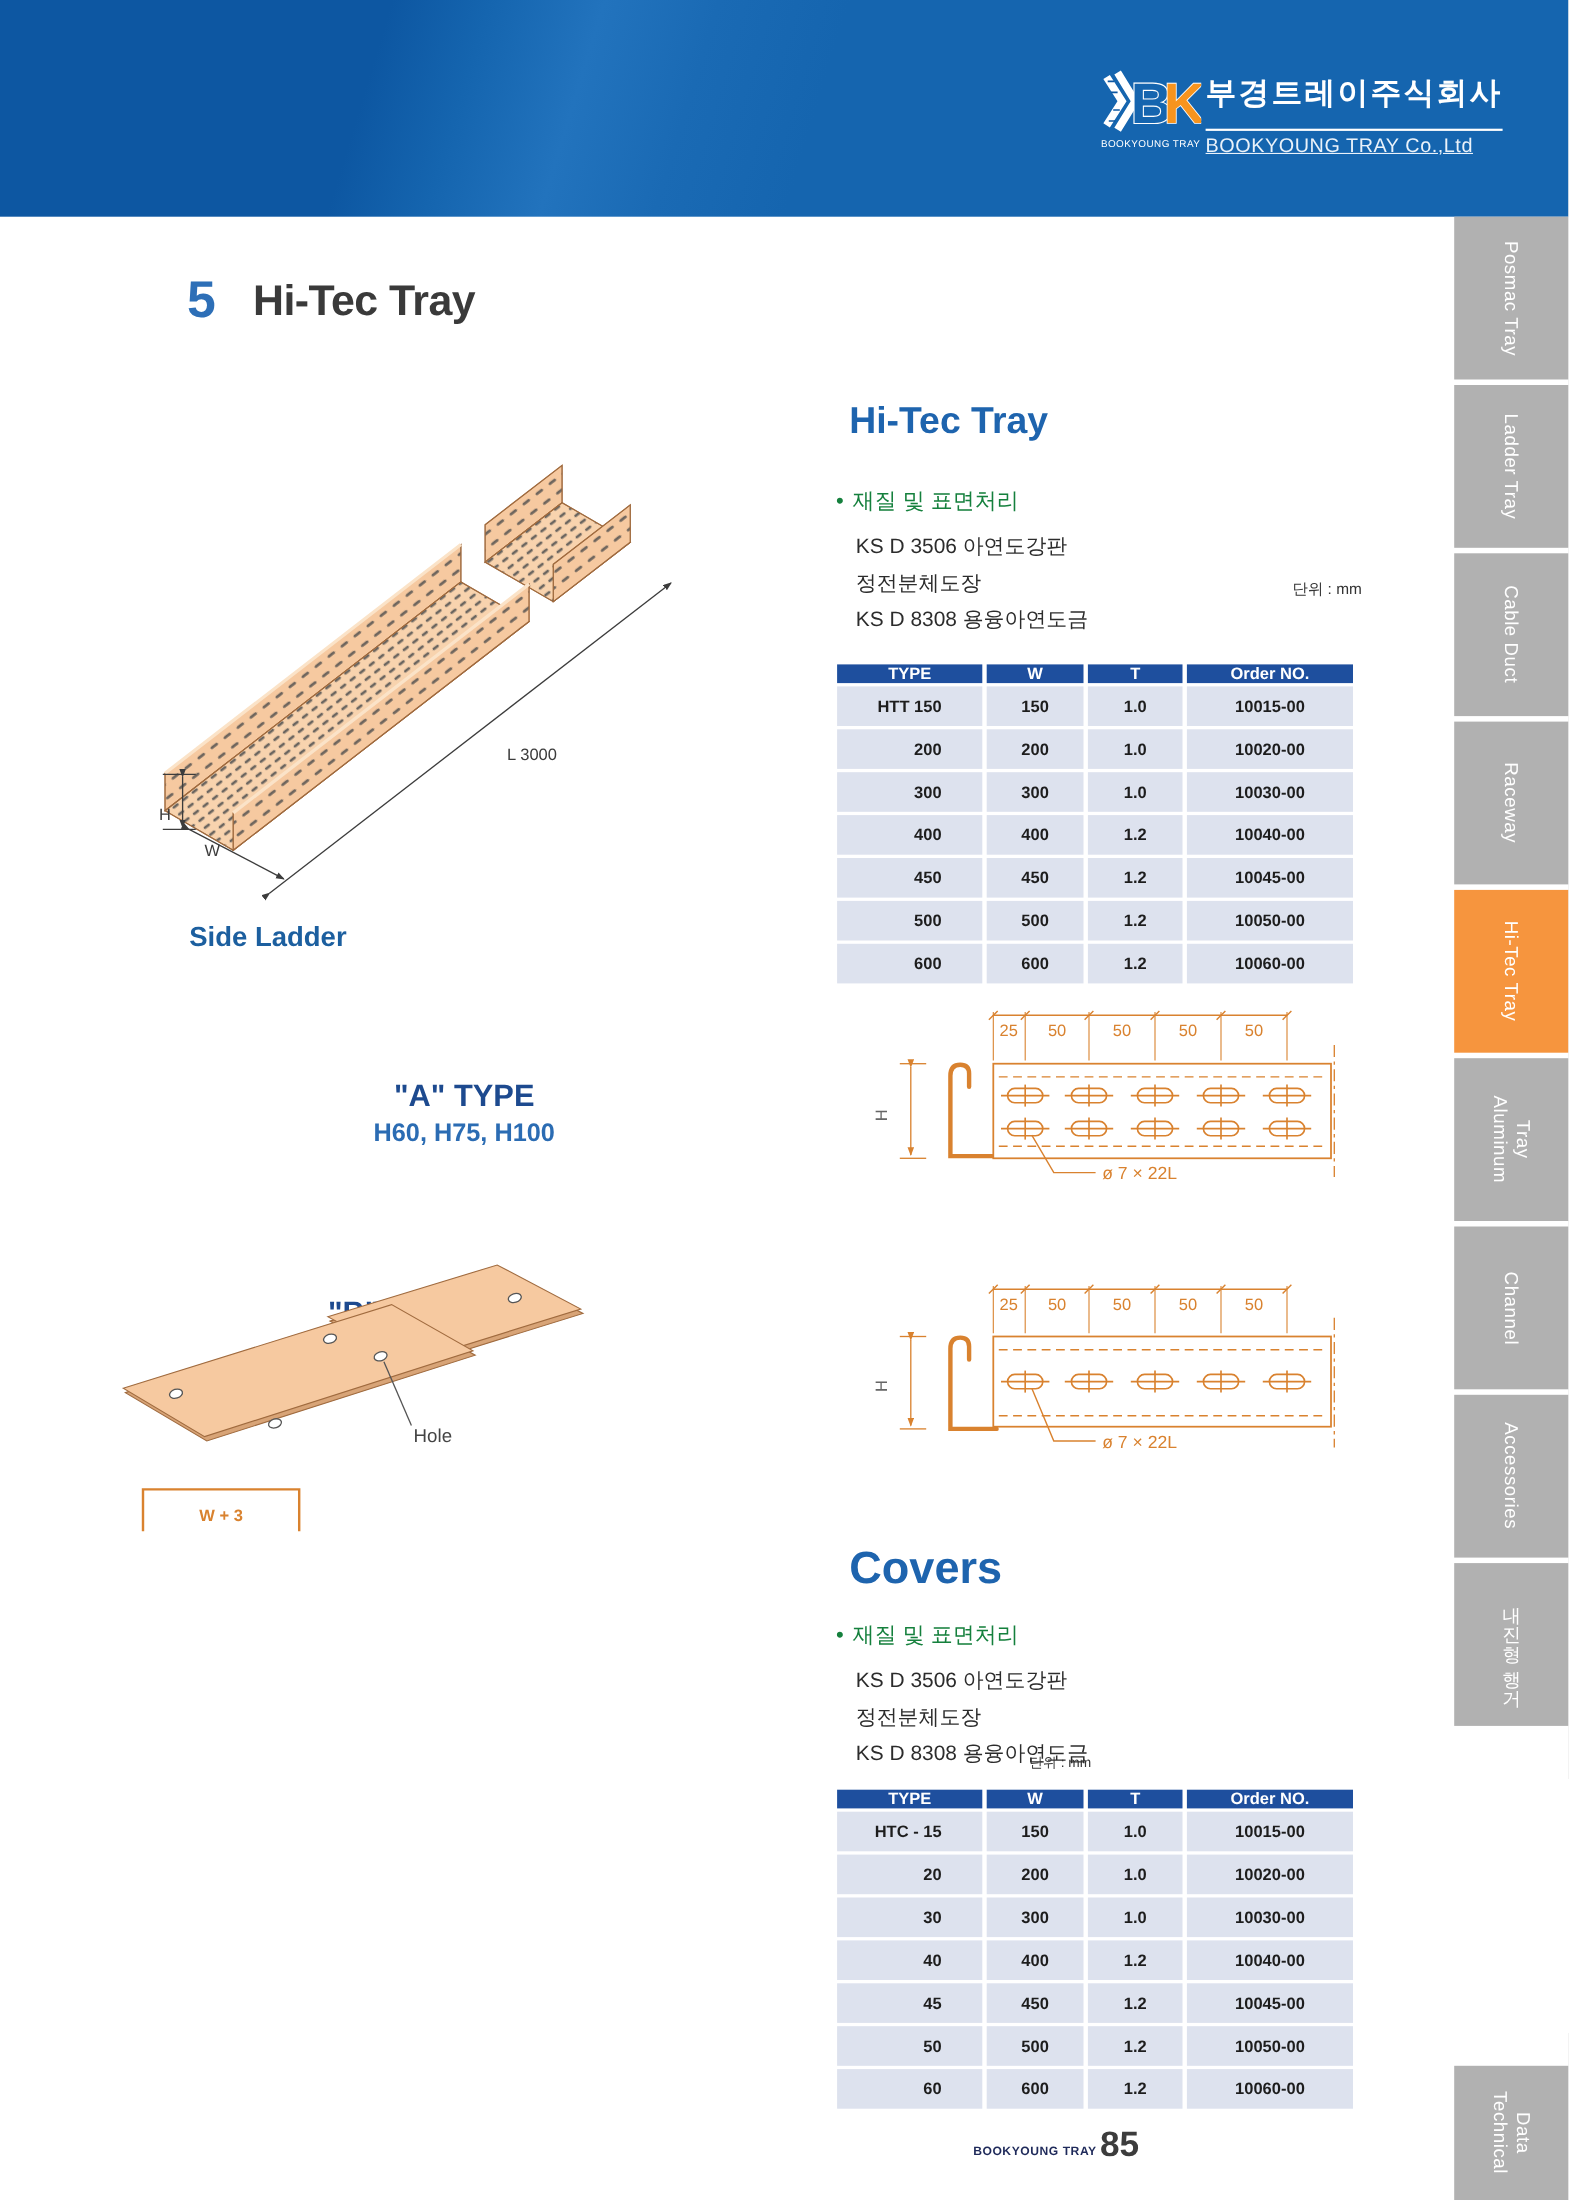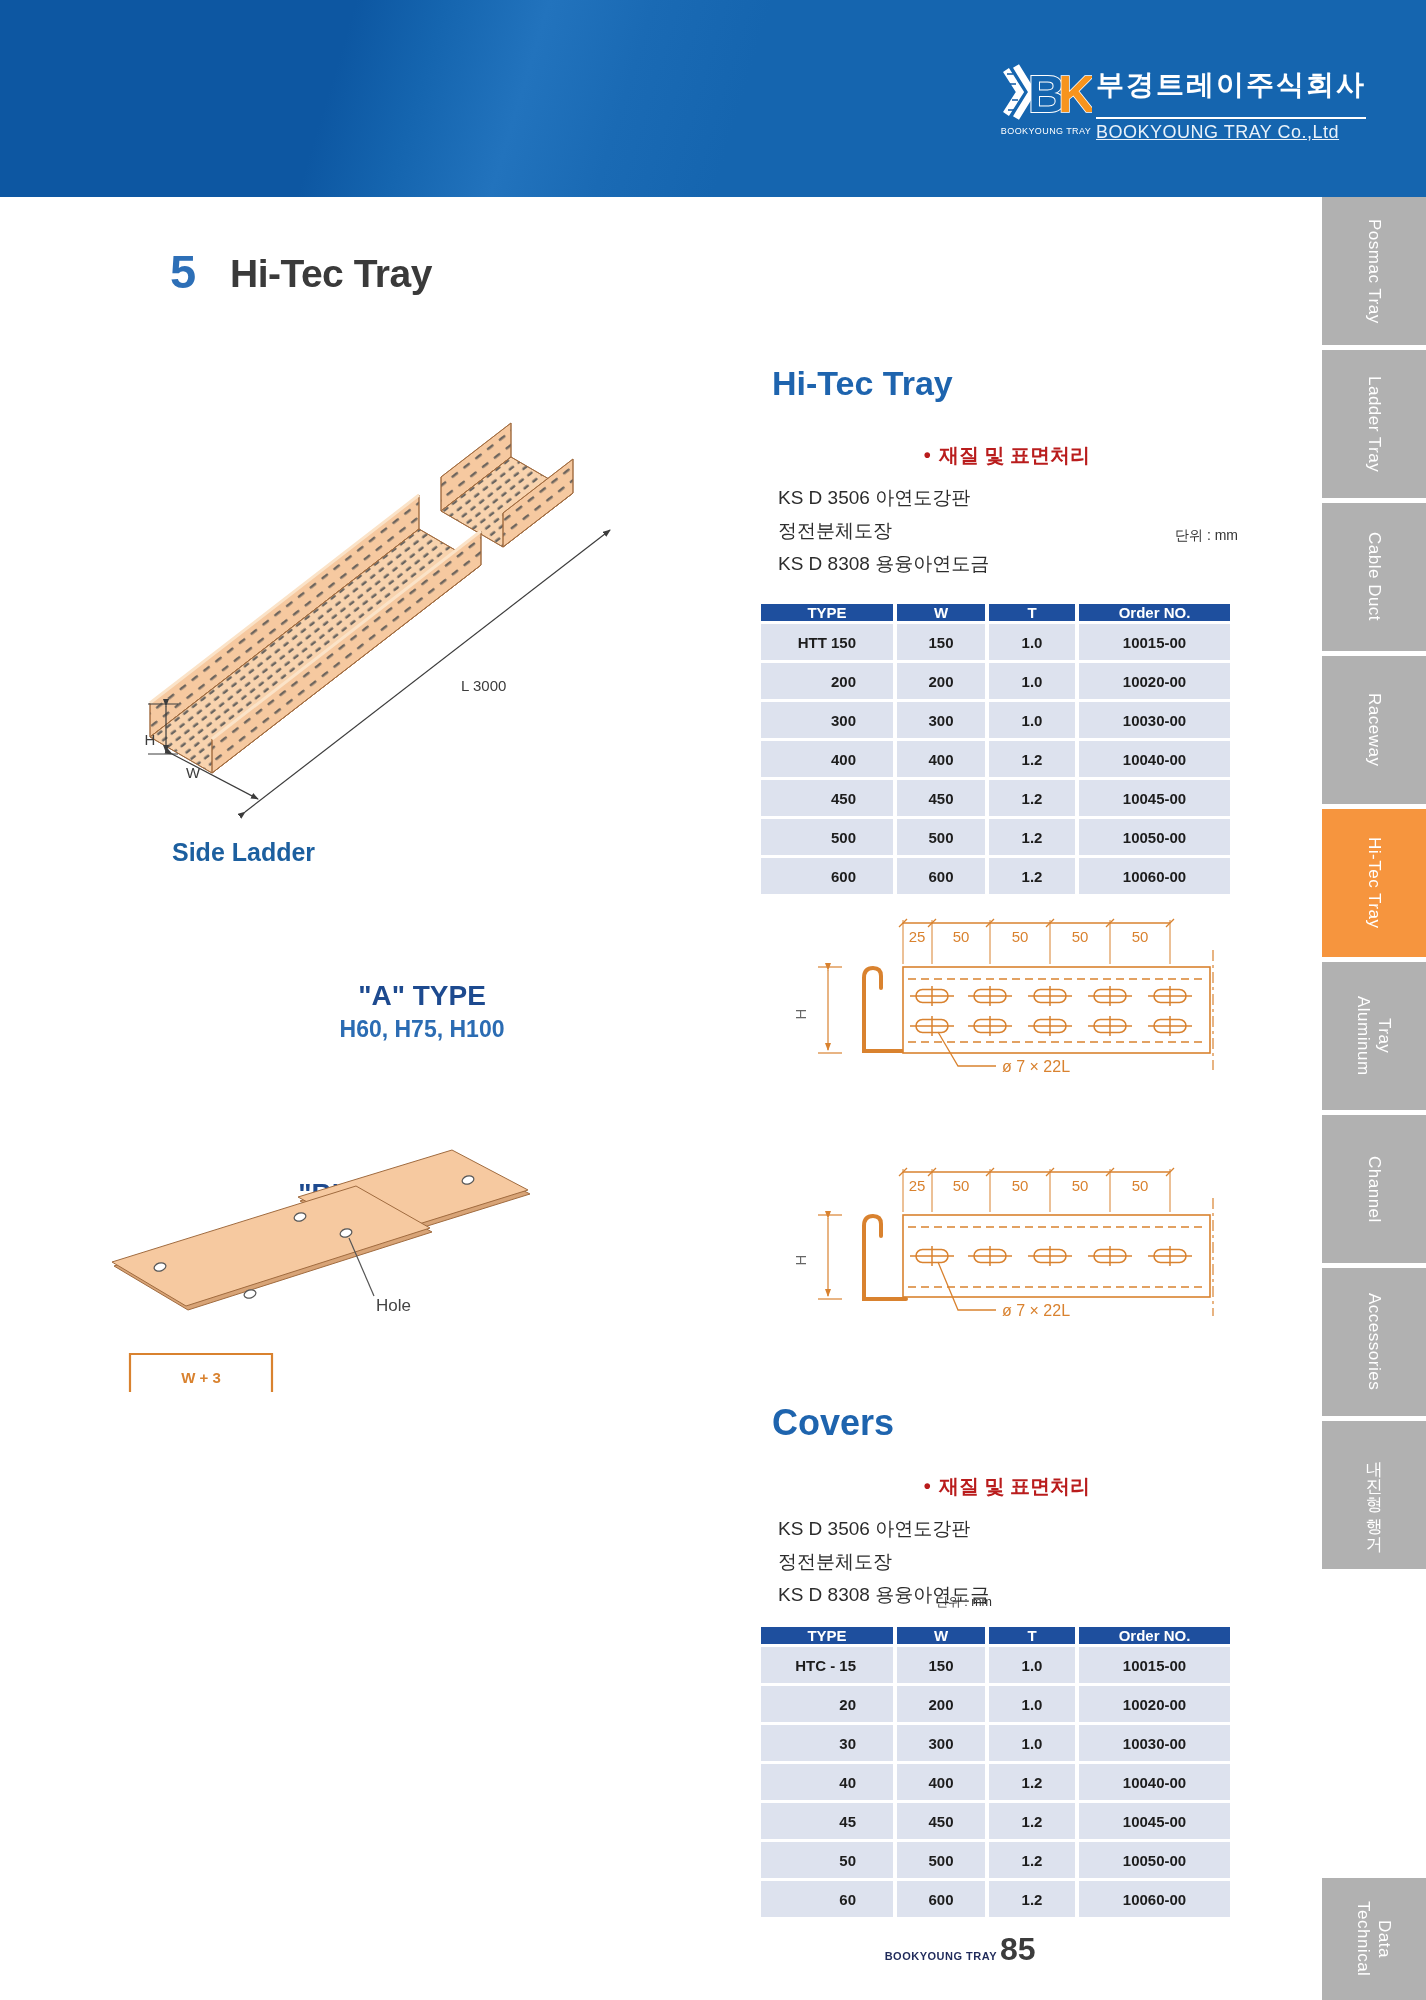--- a/index.html
+++ b/index.html
@@ -19,25 +19,25 @@
   #company-block{position:absolute;left:1096px;top:66px;}
   #company-ko{font-size:28px;font-weight:bold;color:#fff;letter-spacing:2px;
     border-bottom:2px solid #fff;padding-bottom:13px;white-space:nowrap;}
   #company-en{font-size:18px;color:#eaf2fa;margin-top:3px;letter-spacing:.5px;white-space:nowrap;text-decoration:underline;}
   
   #section-number{position:absolute;left:170px;top:244px;font-size:47px;font-weight:bold;color:#2d6fb7;}
   #section-title{position:absolute;left:230px;top:252px;font-size:39px;font-weight:bold;color:#3a3a3a;letter-spacing:-.5px;}
   
   .h-blue{position:absolute;font-weight:bold;color:#1e64ae;}
   #hitec-heading{left:772px;top:364px;font-size:34px;}
-  #covers-heading{left:772px;top:1402px;font-size:36px;}
+  #covers-heading{left:772px;top:1402px;font-size:41px;}
   .mat-block{position:absolute;width:330px;}
   #hitec-mat{left:760px;top:442px;}
   #covers-mat{left:760px;top:1473px;}
-  .mat-title{font-size:20px;font-weight:bold;color:#b91c1c;text-align:right;}
+  .mat-title{font-size:20px;font-weight:normal;color:#15803d;}
   .mat-title .bullet{margin-right:8px;}
   .mat-lines{margin-top:12px;margin-left:18px;font-size:19px;color:#2c2c2c;line-height:33px;}
   .unit-label{position:absolute;font-size:14px;color:#333;}
   #unit-1{right:188px;top:527px;}
   #unit-2{right:434px;top:1594px;font-size:12.5px;}
   
   .spec-wrap{position:absolute;left:757px;width:487px;}
   #table-1{top:601px;}
   #table-2{top:1624px;}
   table.spec{border-collapse:separate;border-spacing:4px 3px;table-layout:fixed;}

